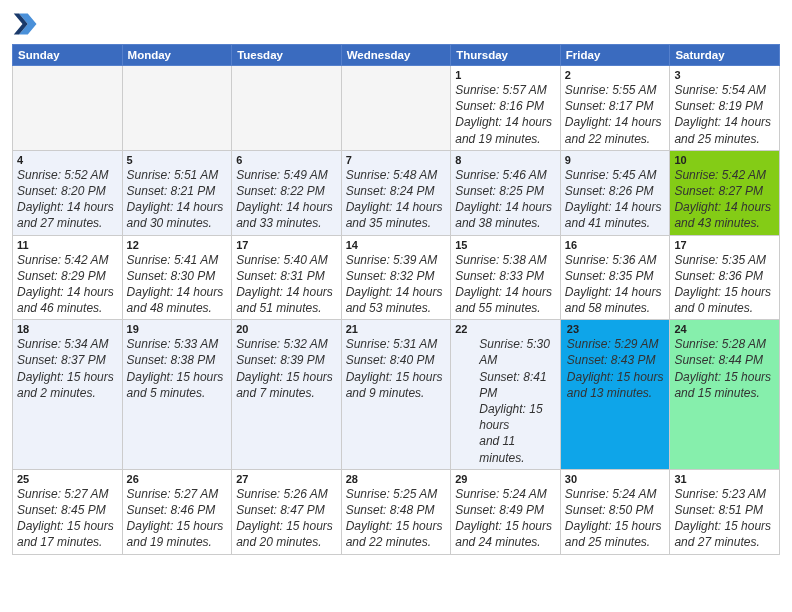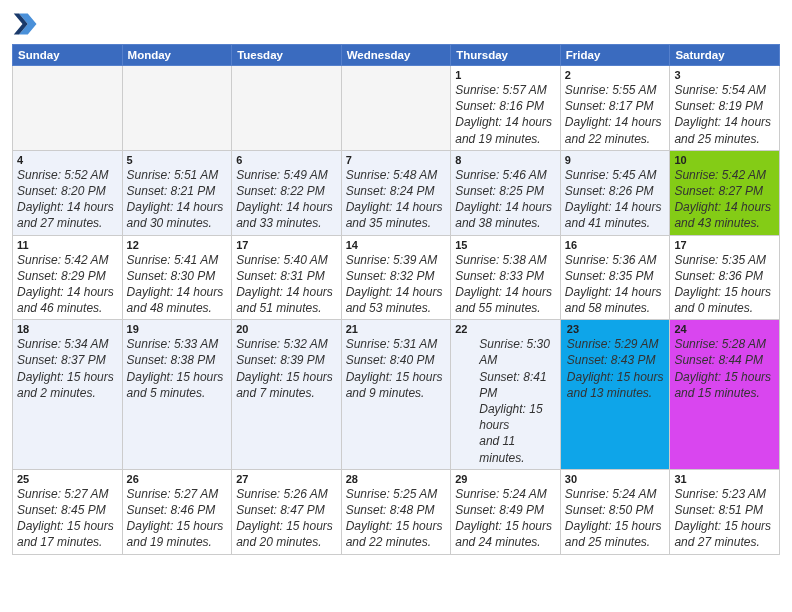--- a/index.html
+++ b/index.html
@@ -294,21 +294,21 @@
 Daylight: 15 hours
 and 11 minutes.</div>
           </td>
           <td style="background: #0ea5e9; padding-left: 6px;">
             <div class="day-num">23</div>
             <div class="day-detail" style="white-space: pre-line;">Sunrise: 5:29 AM
 Sunset: 8:43 PM
 Daylight: 15 hours
 and 13 minutes.</div>
           </td>
-          <td style="background: #d946ef;">
+          <td style="background: #86efac;">
             <div class="day-num">24</div>
             <div class="day-detail" style="white-space: pre-line;">Sunrise: 5:28 AM
 Sunset: 8:44 PM
 Daylight: 15 hours
 and 15 minutes.</div>
           </td>
         </tr>
         <tr>
           <td>
             <div class="day-num">25</div>

